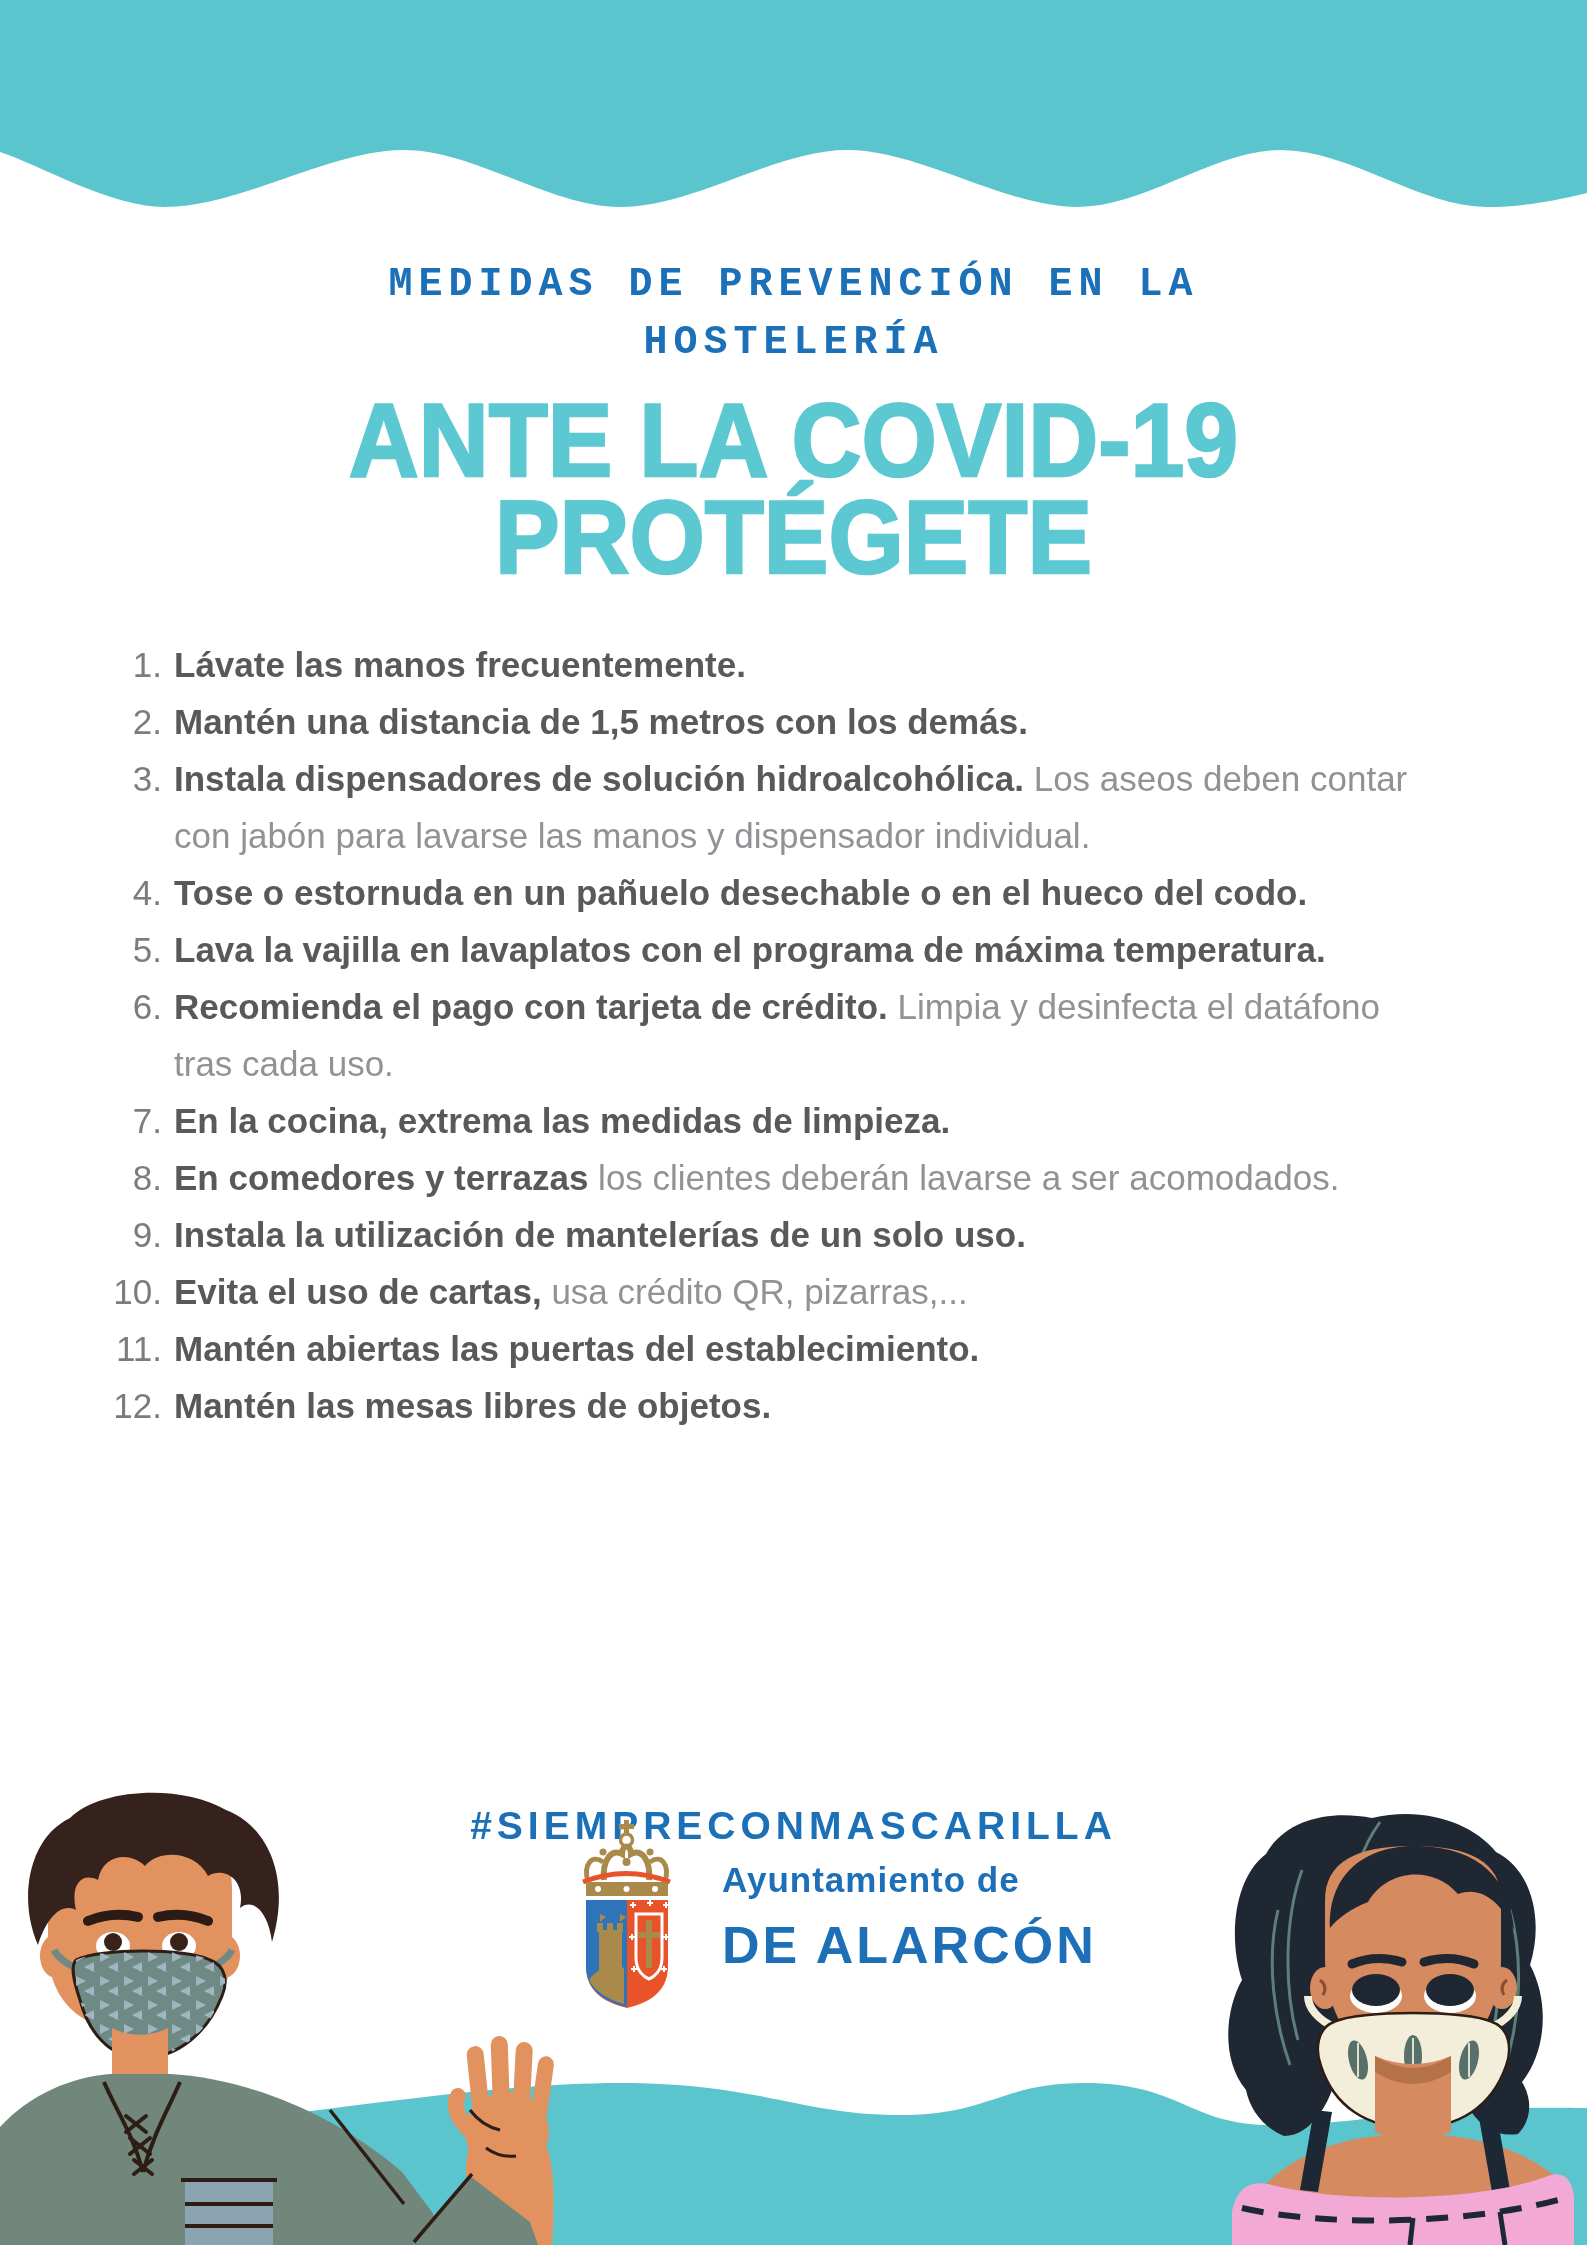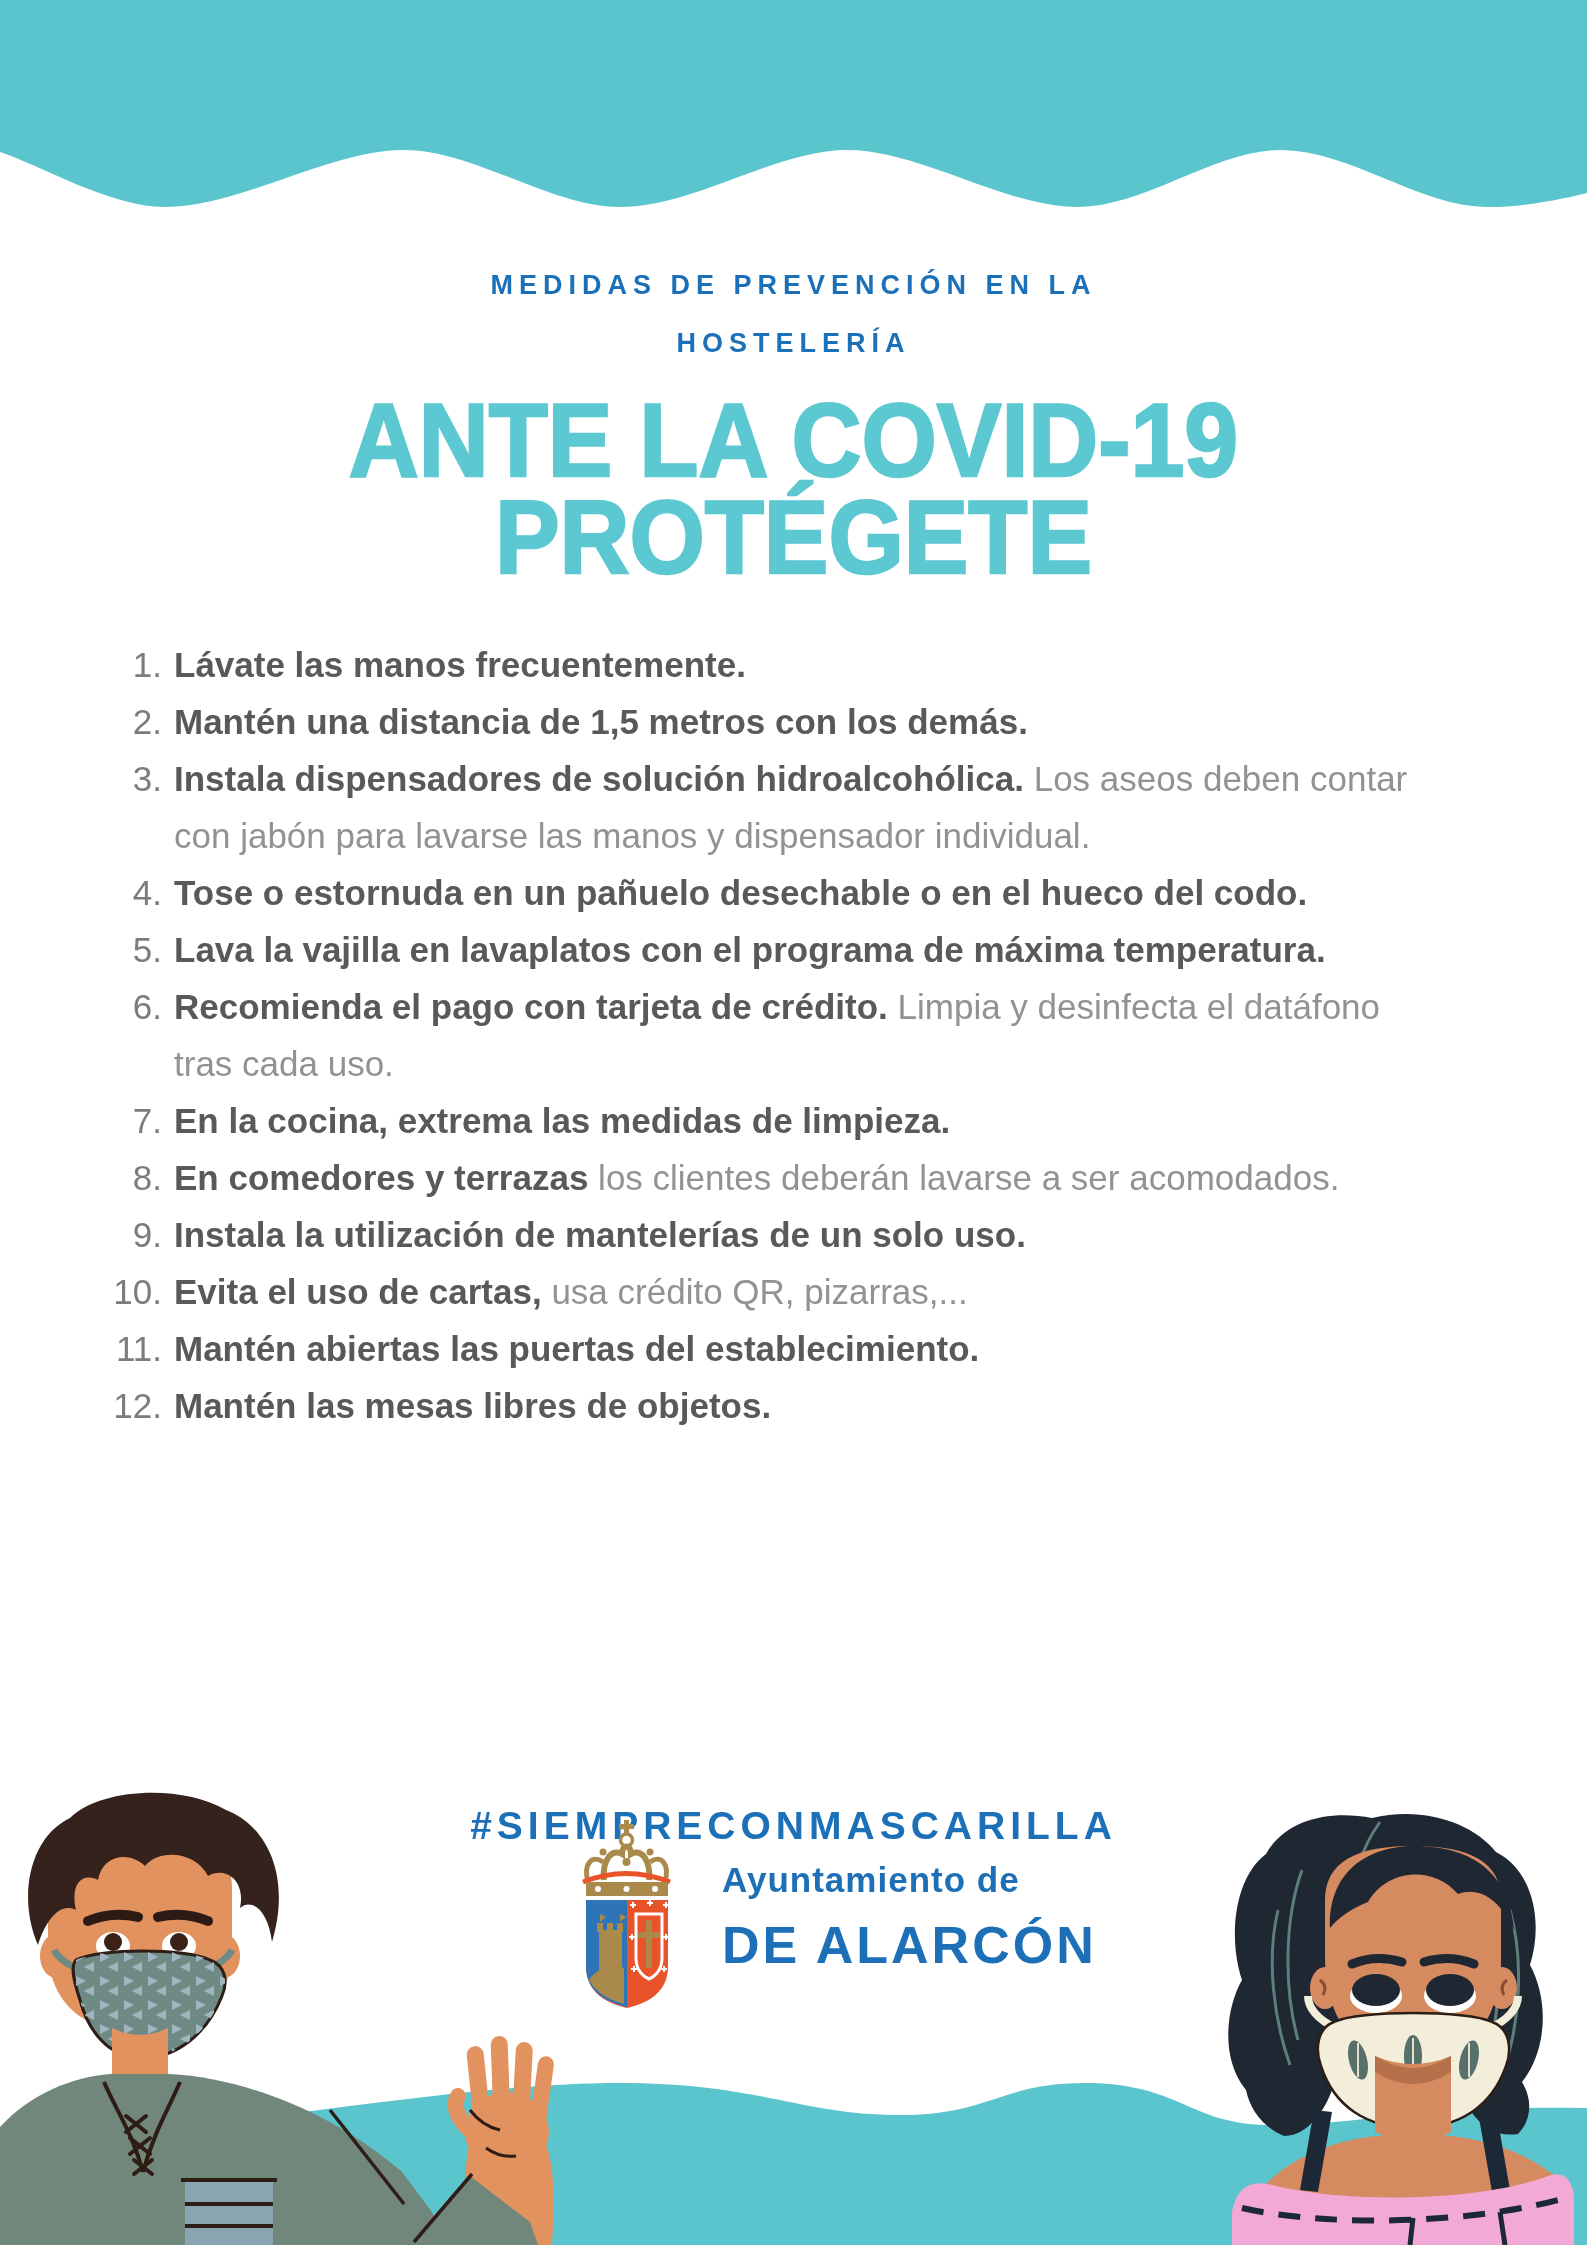--- a/index.html
+++ b/index.html
@@ -16,23 +16,24 @@
   
   .top-wave{top:0;left:0;width:1587px;height:210px;}
   .bottom-wave{top:2060px;left:0;width:1587px;height:185px;}
 
   
   .kicker{
     top:256px;left:0;width:100%;
     text-align:center;
     color:#1C70B8;
     font-weight:700;
-    font-size:27px;
+    font-size:40px;
     line-height:58px;
     letter-spacing:6px;
+    font-family:Liberation Mono, monospace;
   }
 
   
   .title{
     top:392px;left:0;width:100%;
     text-align:center;
     color:#5CC8D1;
     font-weight:700;
     font-size:103px;
     line-height:97px;

